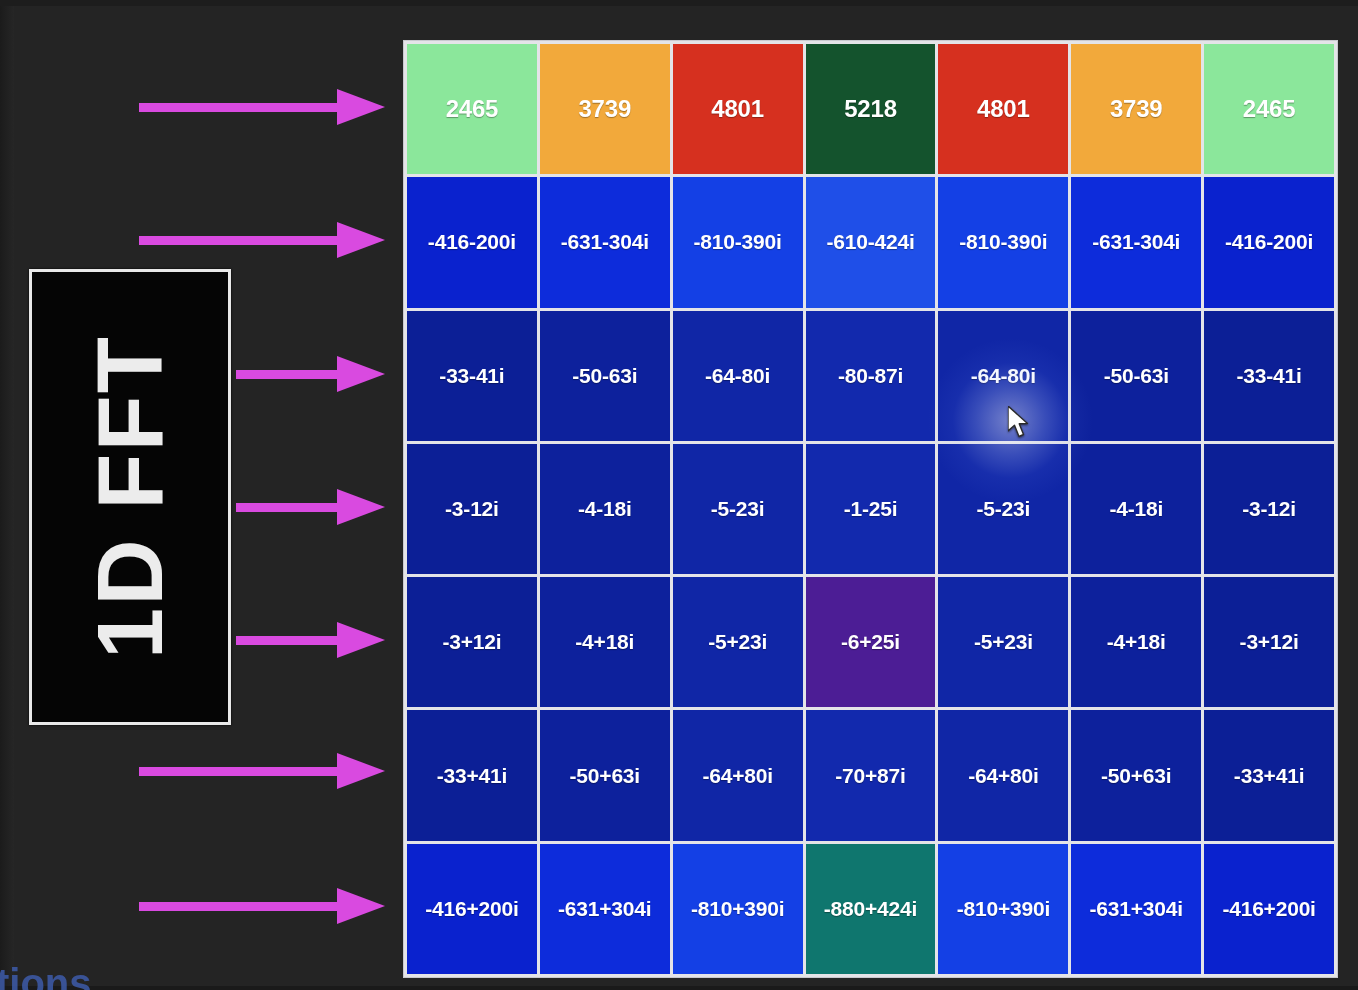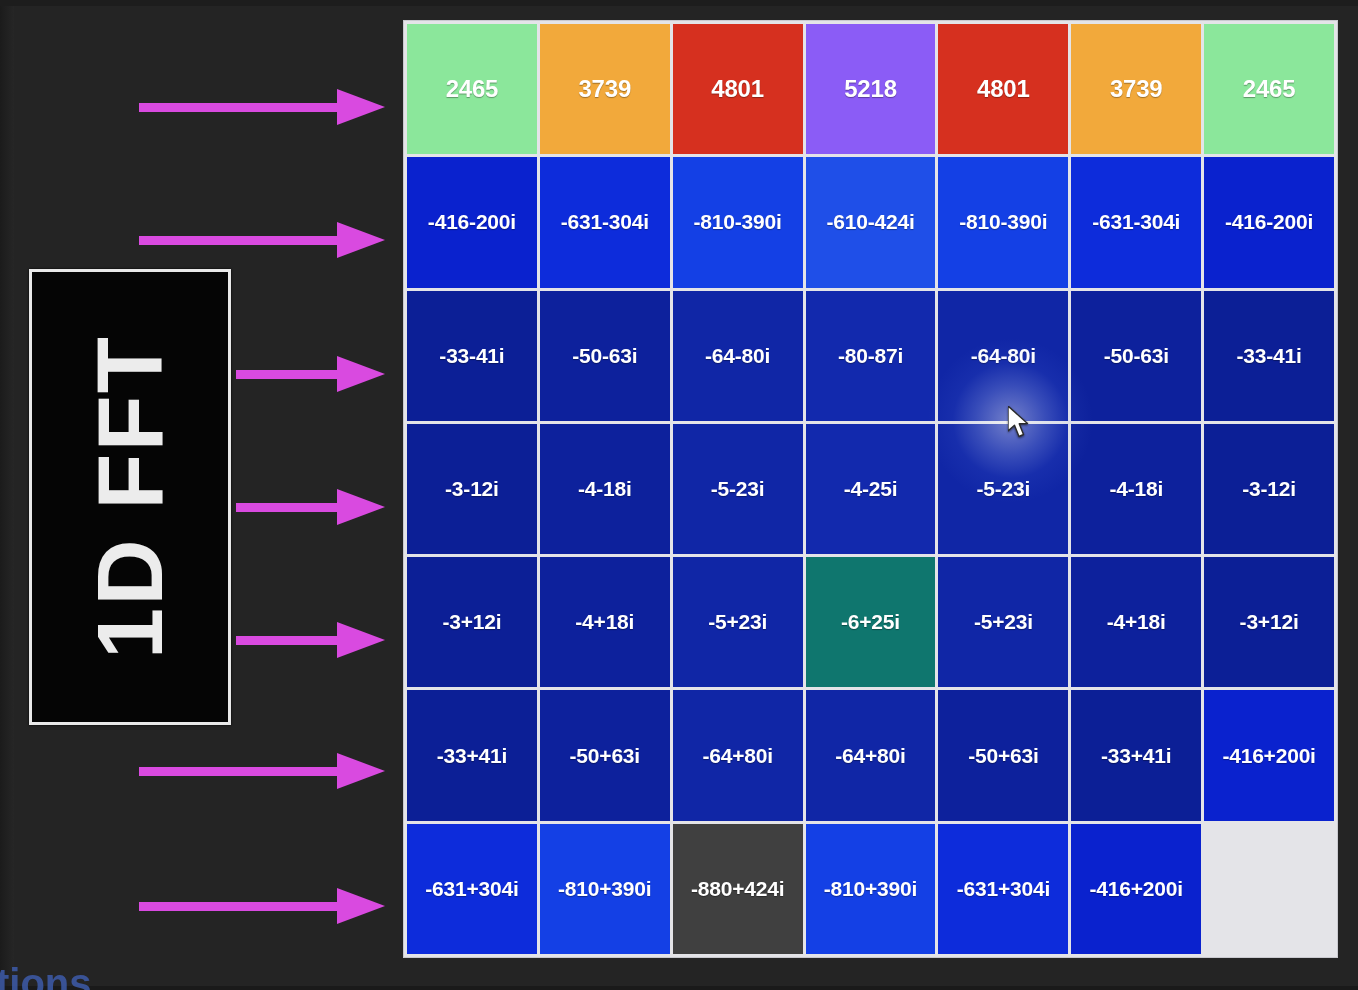--- a/index.html
+++ b/index.html
@@ -52,21 +52,21 @@
     position:absolute; right:0; top:-11px;
     width:0; height:0;
     border-top:18px solid transparent;
     border-bottom:18px solid transparent;
     border-left:48px solid #d94ae0;
   }
 
   
   #grid {
     position:absolute;
-    left:403px; top:20px;
+    left:403px; top:40px;
     width:935px; height:938px;
     display:grid;
     grid-template-columns:repeat(7, 1fr);
     grid-template-rows:repeat(7, 1fr);
     gap:3px;
     background:#e4e4e8;
     padding:3px;
     border:1px solid #c9c9cf;
   }
   .cell {
@@ -162,62 +162,63 @@
     </div>
 
   <div id="fft-box">
     <span id="fft-label">1D FFT</span>
   </div>
 
   <div id="grid">
       <div class="cell r0" style="background: rgb(139, 231, 155);">2465</div>
       <div class="cell r0" style="background: rgb(242, 169, 59);">3739</div>
       <div class="cell r0" style="background: rgb(214, 48, 31);">4801</div>
-      <div class="cell r0" style="background: #8b5cf6;">5218</div>
+      <div class="cell r0" style="background: #14532d;">5218</div>
       <div class="cell r0" style="background: rgb(214, 48, 31);">4801</div>
       <div class="cell r0" style="background: rgb(242, 169, 59);">3739</div>
       <div class="cell r0" style="background: rgb(139, 231, 155);">2465</div>
       <div class="cell r1" style="background: rgb(10, 34, 206);">-416-200i</div>
       <div class="cell r1" style="background: rgb(13, 44, 219);">-631-304i</div>
       <div class="cell r1" style="background: rgb(20, 64, 229);">-810-390i</div>
       <div class="cell r1" style="background: rgb(31, 79, 232);">-610-424i</div>
       <div class="cell r1" style="background: rgb(20, 64, 229);">-810-390i</div>
       <div class="cell r1" style="background: rgb(13, 44, 219);">-631-304i</div>
       <div class="cell r1" style="background: rgb(10, 34, 206);">-416-200i</div>
       <div class="cell r2" style="background: rgb(12, 31, 150);">-33-41i</div>
       <div class="cell r2" style="background: rgb(13, 33, 156);">-50-63i</div>
       <div class="cell r2" style="background: rgb(16, 38, 166);">-64-80i</div>
       <div class="cell r2" style="background: rgb(18, 41, 173);">-80-87i</div>
       <div class="cell r2" style="background: rgb(16, 38, 166);">-64-80i</div>
       <div class="cell r2" style="background: rgb(13, 33, 156);">-50-63i</div>
       <div class="cell r2" style="background: rgb(12, 31, 150);">-33-41i</div>
       <div class="cell r3" style="background: rgb(12, 31, 150);">-3-12i</div>
       <div class="cell r3" style="background: rgb(13, 33, 156);">-4-18i</div>
       <div class="cell r3" style="background: rgb(16, 38, 166);">-5-23i</div>
-      <div class="cell r3" style="background: rgb(18, 41, 173);">-4-25i</div>
+      <div class="cell r3" style="background: rgb(18, 41, 173);">-1-25i</div>
       <div class="cell r3" style="background: rgb(16, 38, 166);">-5-23i</div>
       <div class="cell r3" style="background: rgb(13, 33, 156);">-4-18i</div>
       <div class="cell r3" style="background: rgb(12, 31, 150);">-3-12i</div>
       <div class="cell r4" style="background: rgb(12, 31, 150);">-3+12i</div>
       <div class="cell r4" style="background: rgb(13, 33, 156);">-4+18i</div>
       <div class="cell r4" style="background: rgb(16, 38, 166);">-5+23i</div>
-      <div class="cell r4" style="background: #0f766e;">-6+25i</div>
+      <div class="cell r4" style="background: #4c1d95;">-6+25i</div>
       <div class="cell r4" style="background: rgb(16, 38, 166);">-5+23i</div>
       <div class="cell r4" style="background: rgb(13, 33, 156);">-4+18i</div>
       <div class="cell r4" style="background: rgb(12, 31, 150);">-3+12i</div>
       <div class="cell r5" style="background: rgb(12, 31, 150);">-33+41i</div>
       <div class="cell r5" style="background: rgb(13, 33, 156);">-50+63i</div>
       <div class="cell r5" style="background: rgb(16, 38, 166);">-64+80i</div>
+      <div class="cell r5" style="background: rgb(18, 41, 173);">-70+87i</div>
       <div class="cell r5" style="background: rgb(16, 38, 166);">-64+80i</div>
       <div class="cell r5" style="background: rgb(13, 33, 156);">-50+63i</div>
       <div class="cell r5" style="background: rgb(12, 31, 150);">-33+41i</div>
       <div class="cell r6" style="background: rgb(10, 34, 206);">-416+200i</div>
       <div class="cell r6" style="background: rgb(13, 44, 219);">-631+304i</div>
       <div class="cell r6" style="background: rgb(20, 64, 229);">-810+390i</div>
-      <div class="cell r6" style="background: #404040;">-880+424i</div>
+      <div class="cell r6" style="background: #0f766e;">-880+424i</div>
       <div class="cell r6" style="background: rgb(20, 64, 229);">-810+390i</div>
       <div class="cell r6" style="background: rgb(13, 44, 219);">-631+304i</div>
       <div class="cell r6" style="background: rgb(10, 34, 206);">-416+200i</div>
     </div>
 
   <div id="glow"></div>
 
   <svg id="cursor" viewBox="0 0 24 34" xmlns="http://www.w3.org/2000/svg" style="left: 1008px; top: 406px;">
     <polygon points="0,0 0,25 6.5,19.2 11,30.5 15.5,28.5 11.2,17.8 19.5,17.5" fill="#ffffff" stroke="#2b2b2b" stroke-width="1.4" stroke-linejoin="round"></polygon>
   </svg>

